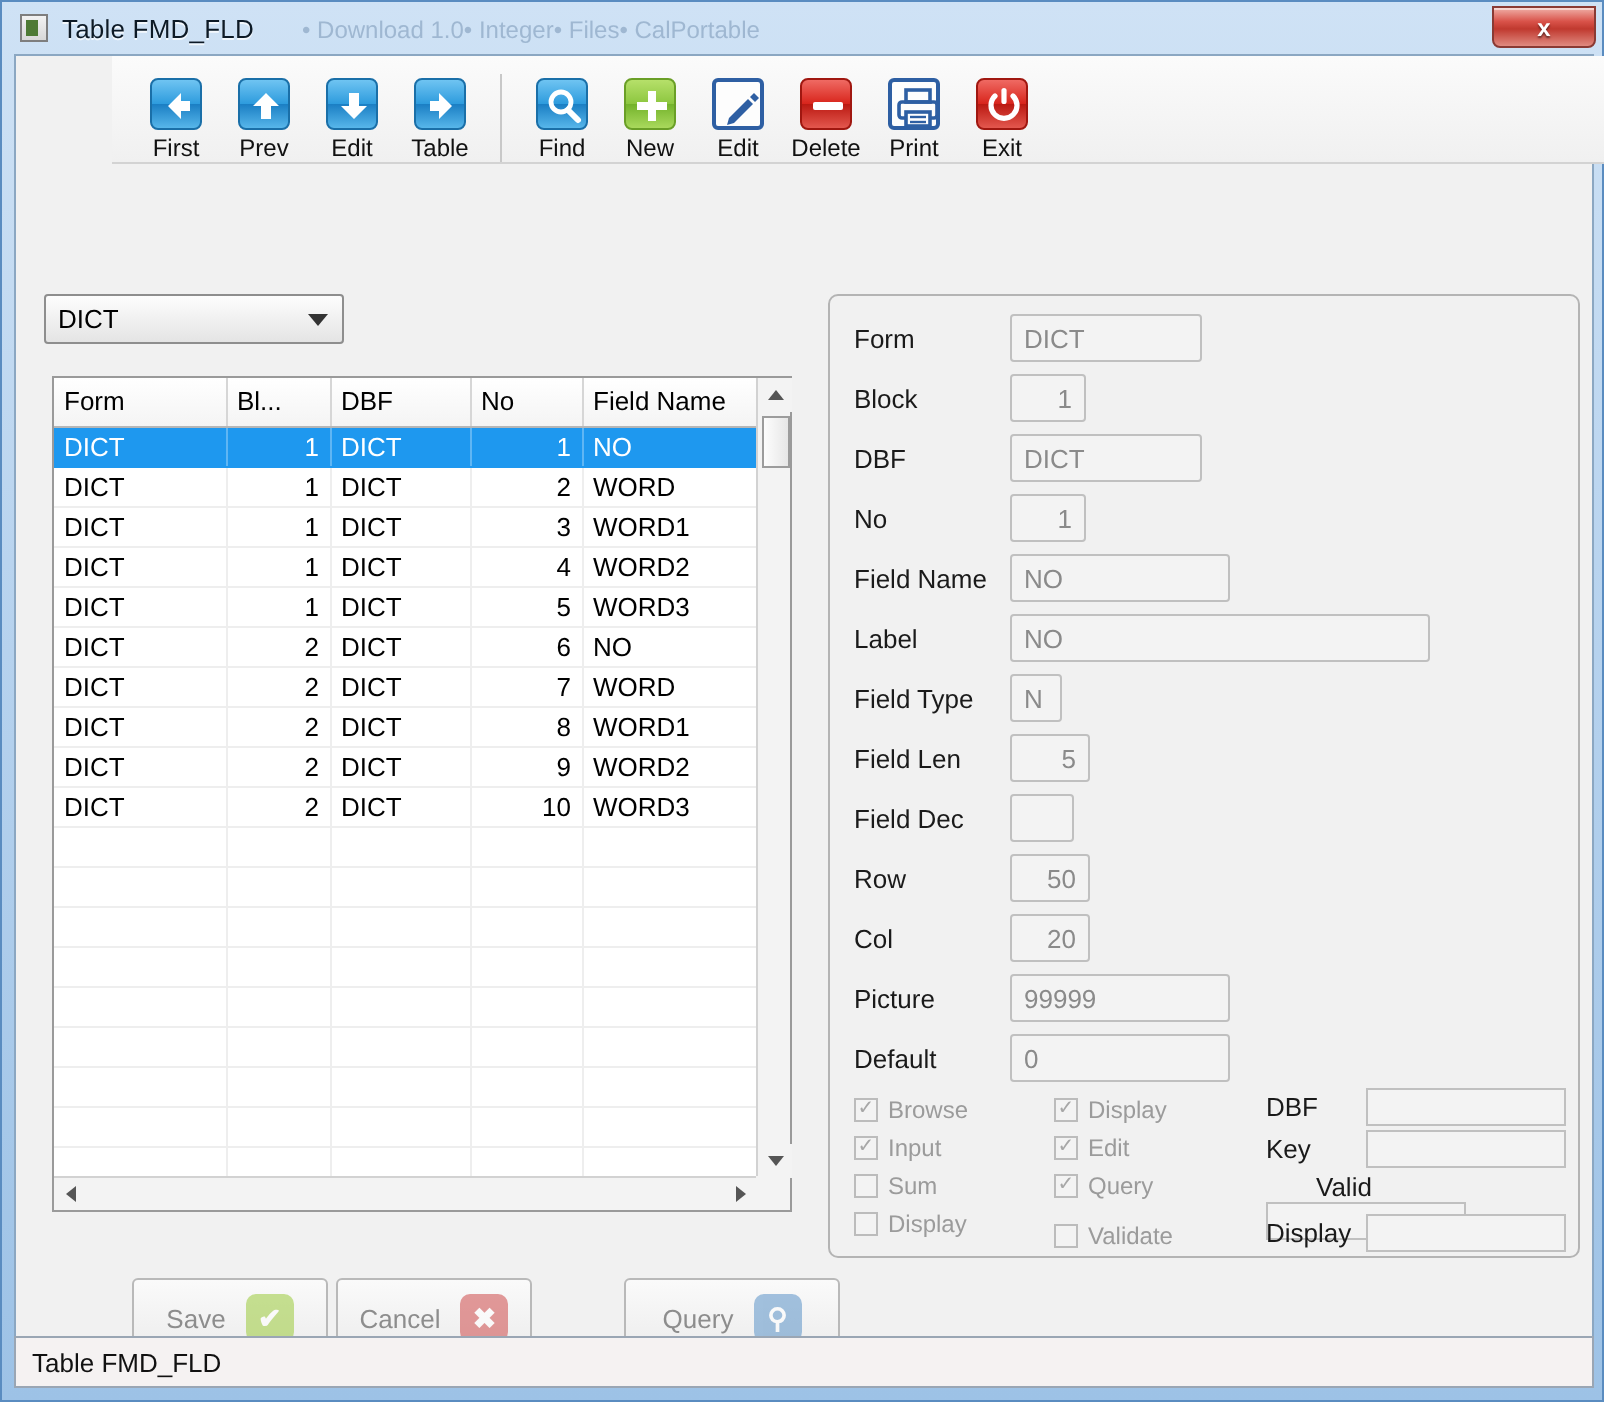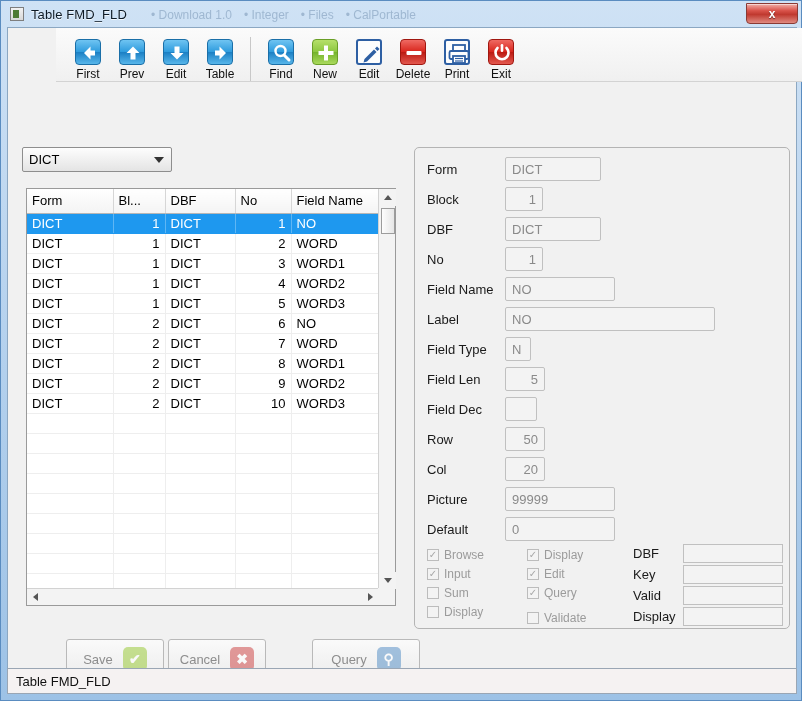--- a/index.html
+++ b/index.html
@@ -32,21 +32,21 @@
     background:#4e7a34;
   }
   #title-text {
     font-size:13px; color:#0d1a26; letter-spacing:.1px;
     text-shadow:0 1px 0 rgba(255,255,255,.75);
     white-space:nowrap;
   }
   
   #ghost-tabs{
     position:absolute; left:150px; top:4px; height:20px; width:560px;
-    display:flex; align-items:center; gap:12px;
+    display:flex; align-items:center; 
     font-size:12px; color:rgba(120,150,180,.55);
     overflow:hidden; white-space:nowrap; pointer-events:none;
   }
   #close-btn {
     position:absolute; right:5px; top:2px; width:52px; height:21px;
     border:1px solid #8a3a34;
     border-radius:0 0 4px 4px;
     background:linear-gradient(180deg,#f0b0a8 0%, #d9534a 35%, #c0392f 55%, #e08a80 100%);
     color:#fff; font-size:12px; font-weight:bold;
     display:flex; align-items:center; justify-content:center;
@@ -603,21 +603,21 @@
             <span>Validate</span>
           </div>
           <div class="kv" style="left: 206px; top: -4px;">
             <span class="k">DBF</span>
             <span class="v"></span>
           </div>
           <div class="kv" style="left: 206px; top: 17px;">
             <span class="k">Key</span>
             <span class="v"></span>
           </div>
-          <div class="kv" style="left: 206px; top: 38px;">
+          <div class="kv" style="left: 206px; top: 38px; flex-direction: column;">
             <span class="k">Valid</span>
             <span class="v"></span>
           </div>
           <div class="kv" style="left: 206px; top: 59px;">
             <span class="k">Display</span>
             <span class="v"></span>
           </div>
         </div>
     </div>
 

